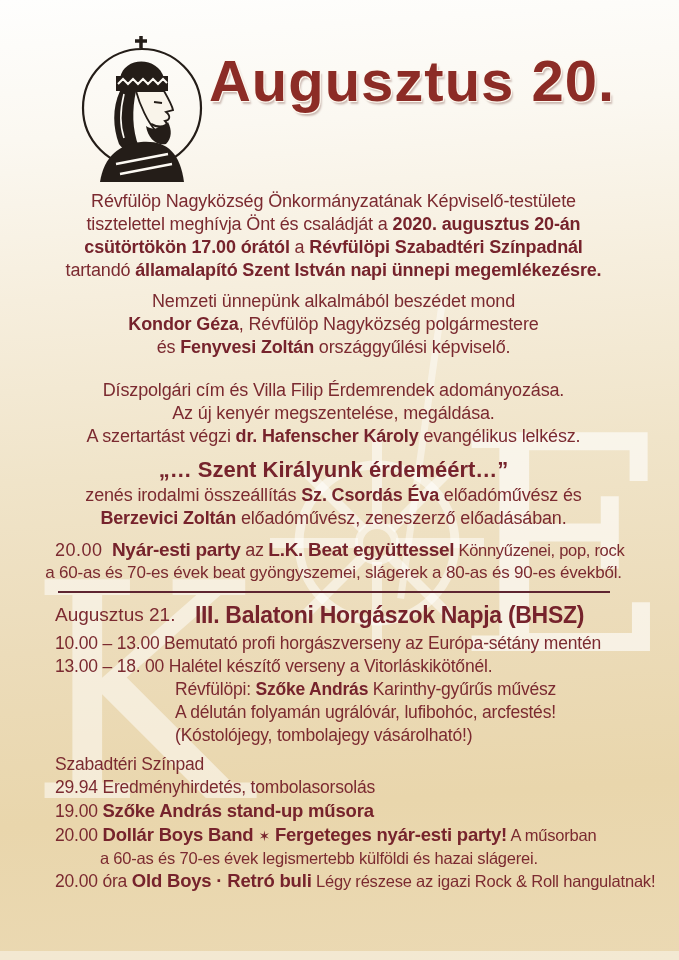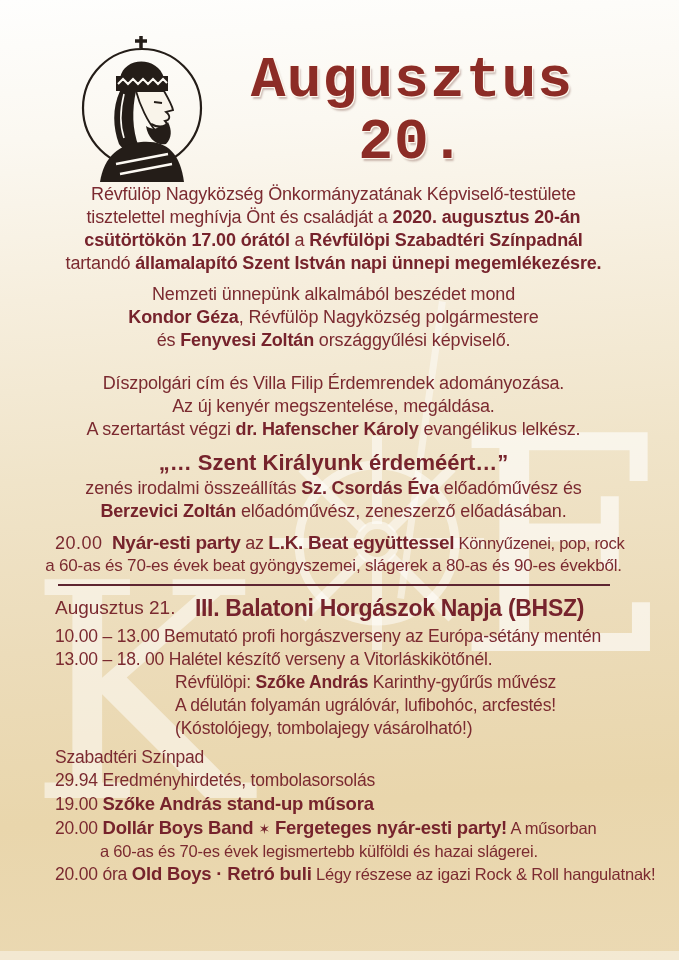--- a/index.html
+++ b/index.html
@@ -29,39 +29,39 @@
   .wm-e{left:455px;top:398px;font-size:300px;color:rgba(255,255,255,0.62);}
   .wm-wheel{position:absolute;left:262px;top:428px;}
   .wm-mast{position:absolute;left:418px;top:300px;width:7px;height:300px;
     background:rgba(255,255,255,0.45);transform:rotate(8deg);}
   
   .header{position:relative;height:183px;}
   .king{position:absolute;left:74px;top:32px;width:134px;height:150px;}
   .titles{position:absolute;left:196px;top:50px;width:432px;text-align:center;}
   .title{
     margin:0;
-    font-family:Liberation Mono, monospace;
+    font-family:Liberation Sans, sans-serif;
     font-weight:bold;font-size:58px;line-height:62px;letter-spacing:1px;
     color:#8c2c26;
     text-shadow:
       -1px -1px 0 #fdf8ef, 1px -1px 0 #fdf8ef,
       -1px  1px 0 #fdf8ef, 1px  1px 0 #fdf8ef,
        2px  3px 2px rgba(96,44,32,0.30);
   }
   .subtitle{
     margin-top:4px;
     font-weight:bold;font-size:25px;line-height:28px;
     color:#7a2128;letter-spacing:-0.3px;
   }
   
   .content{position:relative;padding:0 12px 0 0;}
   .para{margin:0 26px;font-size:18px;line-height:23px;letter-spacing:-0.15px;}
   .center{text-align:center;}
   b{font-weight:bold;color:#76232c;}
-  .invite{margin-top:0;}
+  .invite{margin-top:7px;}
   .speeches{margin-top:8px;}
   .ceremony{margin-top:20px;}
   .recital{margin-top:7px;}
   .quote{font-size:22px;line-height:29px;font-weight:bold;color:#76232c;letter-spacing:0;}
   .party{margin-top:8px;}
   .party-l1{margin-left:55px;margin-right:6px;font-size:18px;line-height:23px;
     letter-spacing:-0.3px;white-space:nowrap;}
   .party-l1 b{font-size:19px;}
   .party-time{letter-spacing:0.5px;}
   .small{font-size:16.5px;}

